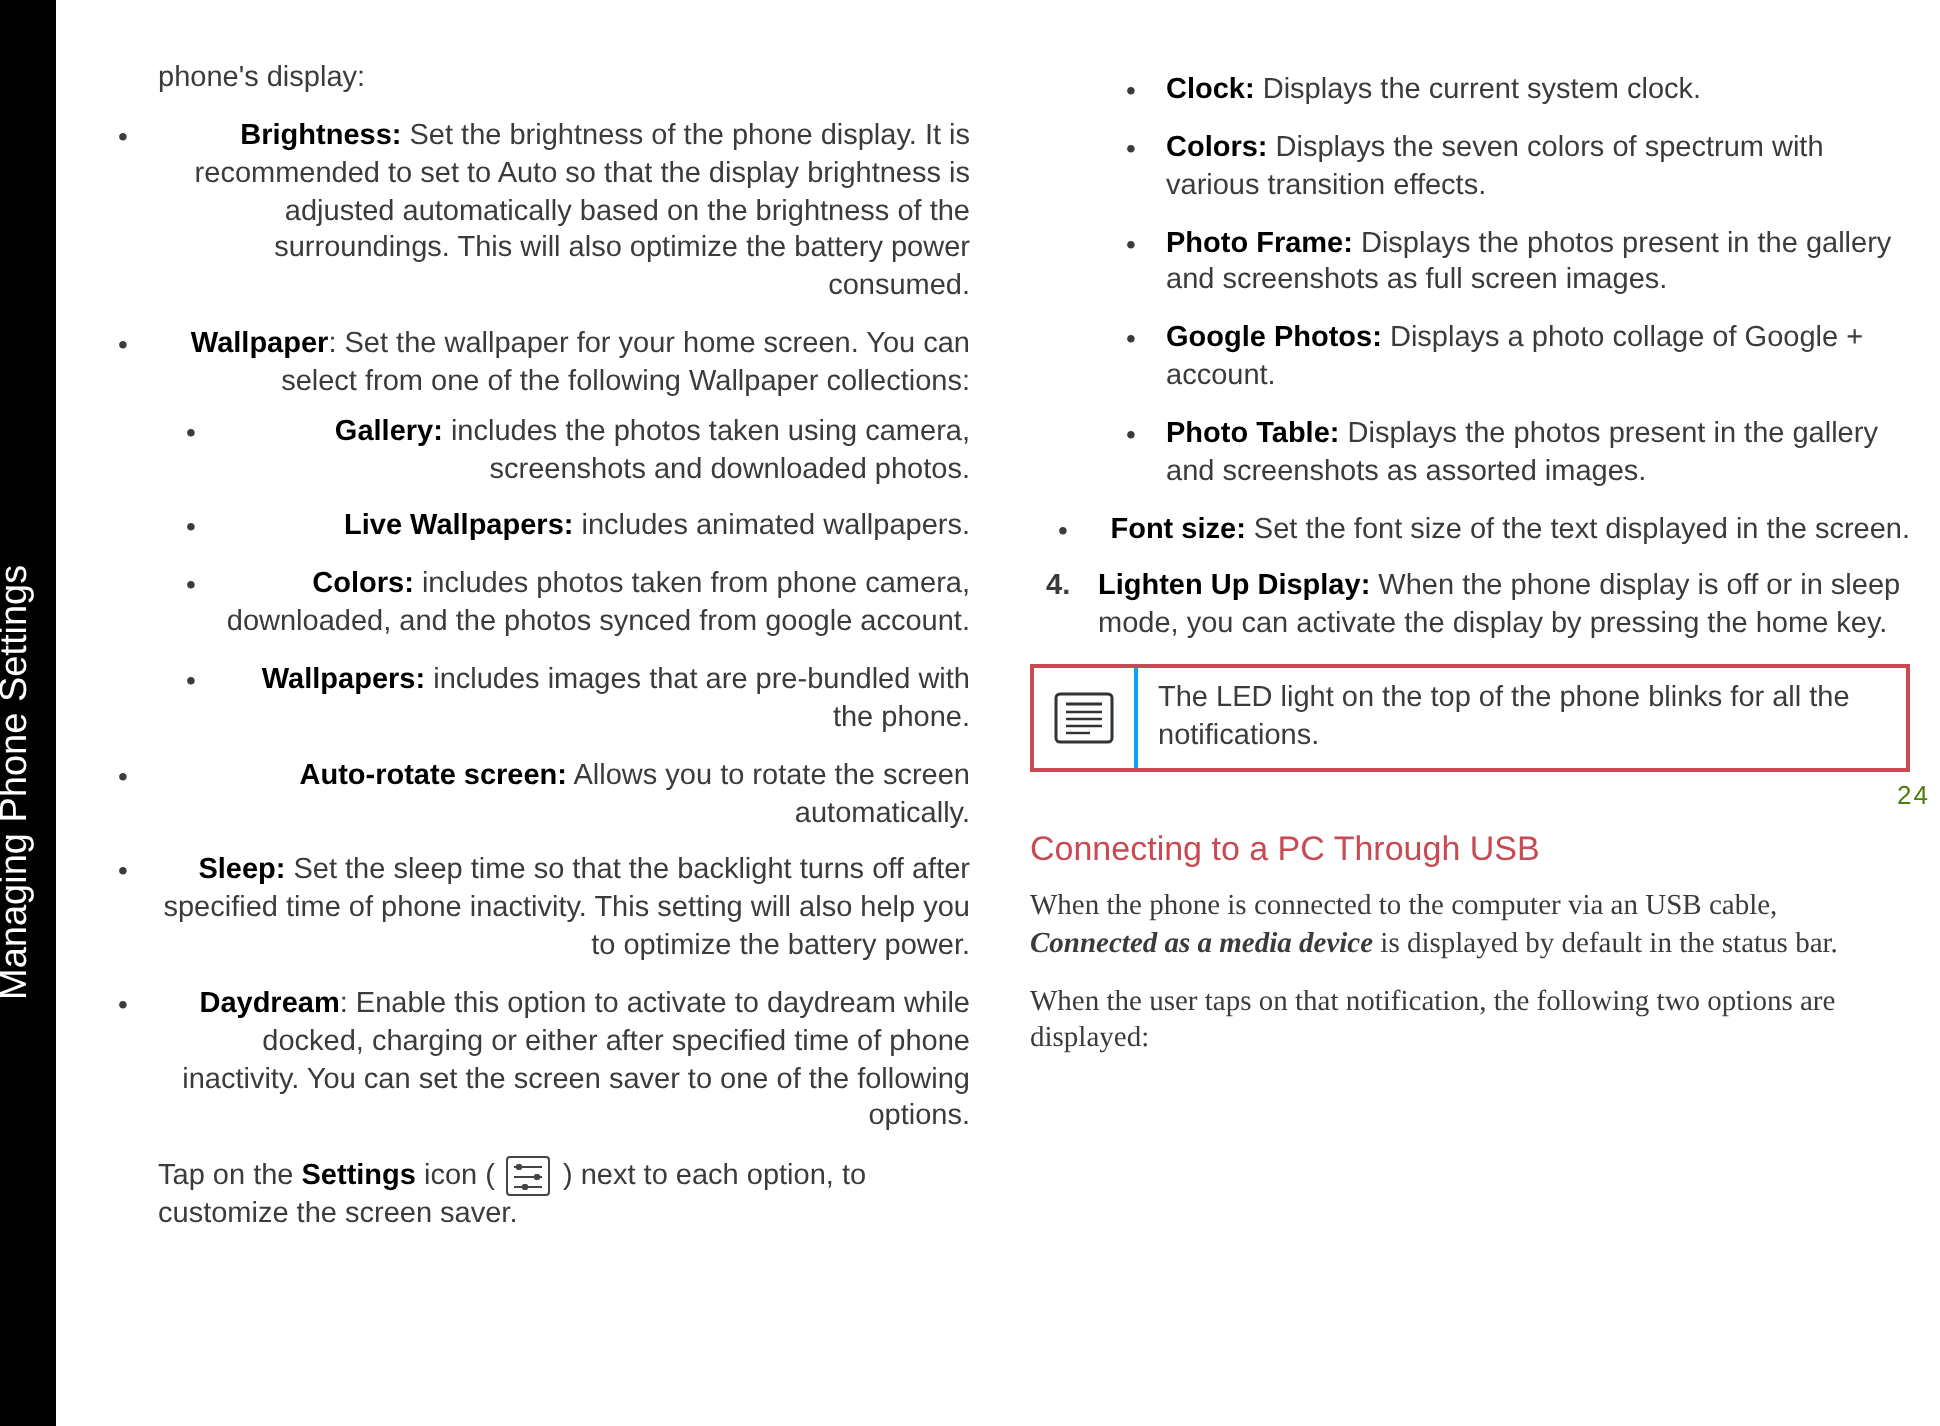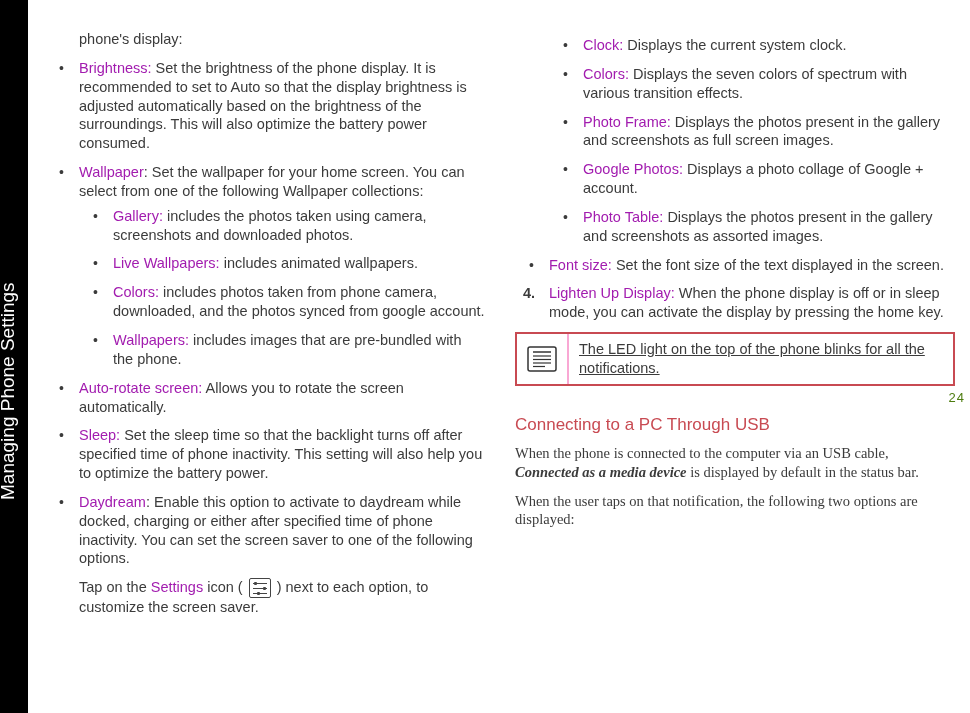--- a/index.html
+++ b/index.html
@@ -4,35 +4,35 @@
 <style>
   * { box-sizing: border-box; margin: 0; padding: 0; }
   html, body { width: 970px; height: 713px; font-family: Arial, Helvetica, sans-serif; font-size: 14.5px; color: #3b3b3b; background: #fff; }
   .page { position: relative; width: 970px; height: 713px; }
   .left-rail { position: absolute; left: 0; top: 0; width: 28px; height: 713px; background: #000; }
   .rail-text { position: absolute; left: -3px; top: 500px; transform: rotate(-90deg); transform-origin: left top; color: #fff; font-size: 19px; font-family: Arial, sans-serif; letter-spacing: 0px; white-space: nowrap; font-stretch: condensed; }
   .content { position: absolute; left: 45px; top: 30px; width: 910px; height: 660px; display: flex; gap: 30px; }
   .col { flex: 1; line-height: 1.3; }
   .col-left { border-right: none; }
   .col-right { position: relative; }
-  ul.b1 { list-style: none; padding-left: 34px; }
+  ul.b1 { list-style: none; padding-left: 34px; text-align: right; }
   ul.b1 > li { position: relative; margin-bottom: 10px; }
   ul.b1 > li::before { content: "•"; position: absolute; left: -20px; top: 0; font-size: 14px; }
   ul.b2 { list-style: none; padding-left: 34px; margin-top: 6px; }
   ul.b2 > li { position: relative; margin-bottom: 10px; }
   ul.b2 > li::before { content: "•"; position: absolute; left: -20px; top: 0; font-size: 14px; }
-  b, strong { font-weight: normal; color: #a21caf; }
+  b, strong { font-weight: bold; color: #000000; }
   .frag { padding-left: 34px; margin-bottom: 10px; }
   .tap-line { padding-left: 34px; margin-top: 10px; }
   ol.numlist { list-style: none; padding-left: 34px; }
   ol.numlist > li { position: relative; margin-bottom: 10px; }
   ol.numlist > li > .num { position: absolute; left: -26px; top: 0; font-weight: bold; }
   .note-box { border: 2px solid #c84a52; display: flex; align-items: center; margin-top: 6px; }
   .note-icon-cell { width: 50px; padding: 6px; display: flex; align-items: center; justify-content: center; }
-  .note-text-cell { border-left: 2px solid #f9a8d4; padding: 6px 10px; flex: 1; text-decoration: underline; }
+  .note-text-cell { border-left: 2px solid #0ea5e9; padding: 6px 10px; flex: 1; }
   .section-title { color: #c84a52; font-size: 17px; letter-spacing: 0px; margin-top: 28px; margin-bottom: 8px; font-family: Arial, sans-serif; font-stretch: condensed; }
   .para { margin-bottom: 10px; font-family: Liberation Serif, serif; }
   .pagenum { position: absolute; right: -10px; top: 360px; color: #4d7c0f; font-size: 13px; letter-spacing: 1px; font-stretch: condensed; }
   .settings-icon { display: inline-block; vertical-align: middle; width: 22px; height: 20px; border: 1.5px solid #444; border-radius: 2px; position: relative; margin: 0 2px; }
   .settings-icon::before { content: ""; position: absolute; left: 3px; right: 3px; top: 4px; border-top: 1.5px solid #444; }
   .settings-icon::after { content: ""; position: absolute; left: 3px; right: 3px; top: 9px; border-top: 1.5px solid #444; box-shadow: 0 5px 0 #444; }
   .settings-icon .dot1 { position: absolute; width: 3px; height: 3px; background: #444; top: 2.5px; left: 4px; border-radius: 1px; }
   .settings-icon .dot2 { position: absolute; width: 3px; height: 3px; background: #444; top: 7.5px; right: 4px; border-radius: 1px; }
   .settings-icon .dot3 { position: absolute; width: 3px; height: 3px; background: #444; top: 12.5px; left: 7px; border-radius: 1px; }
   .note-svg { width: 30px; height: 26px; }

